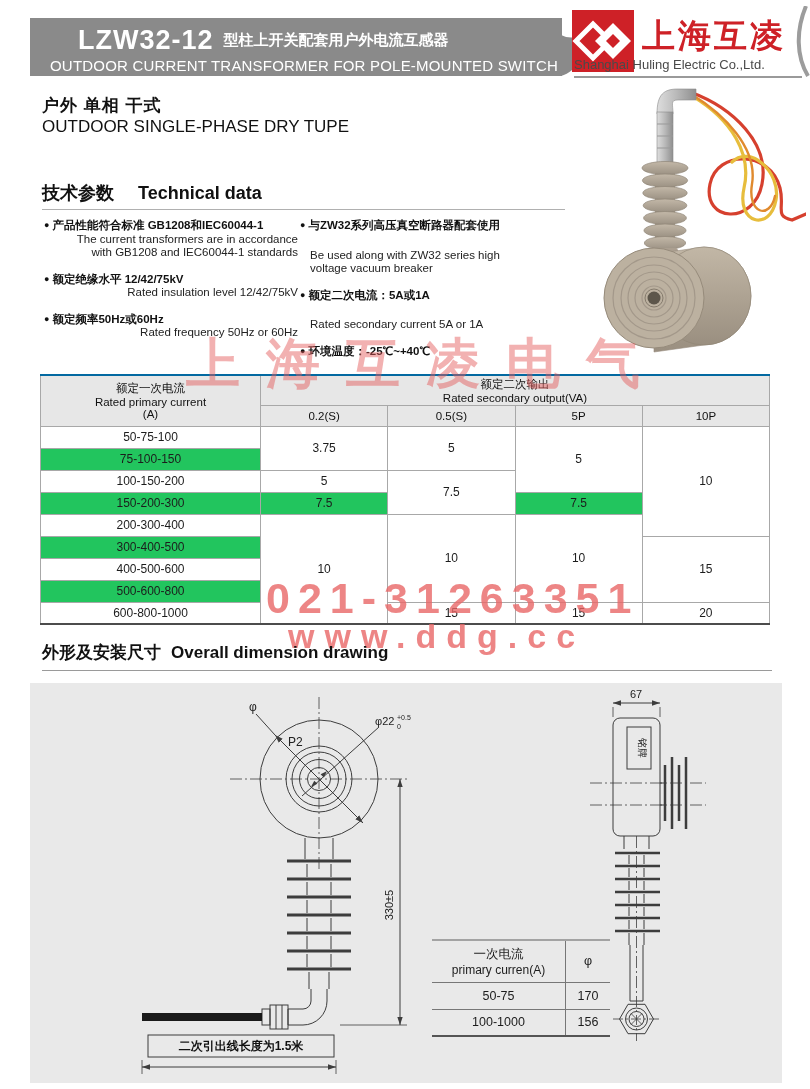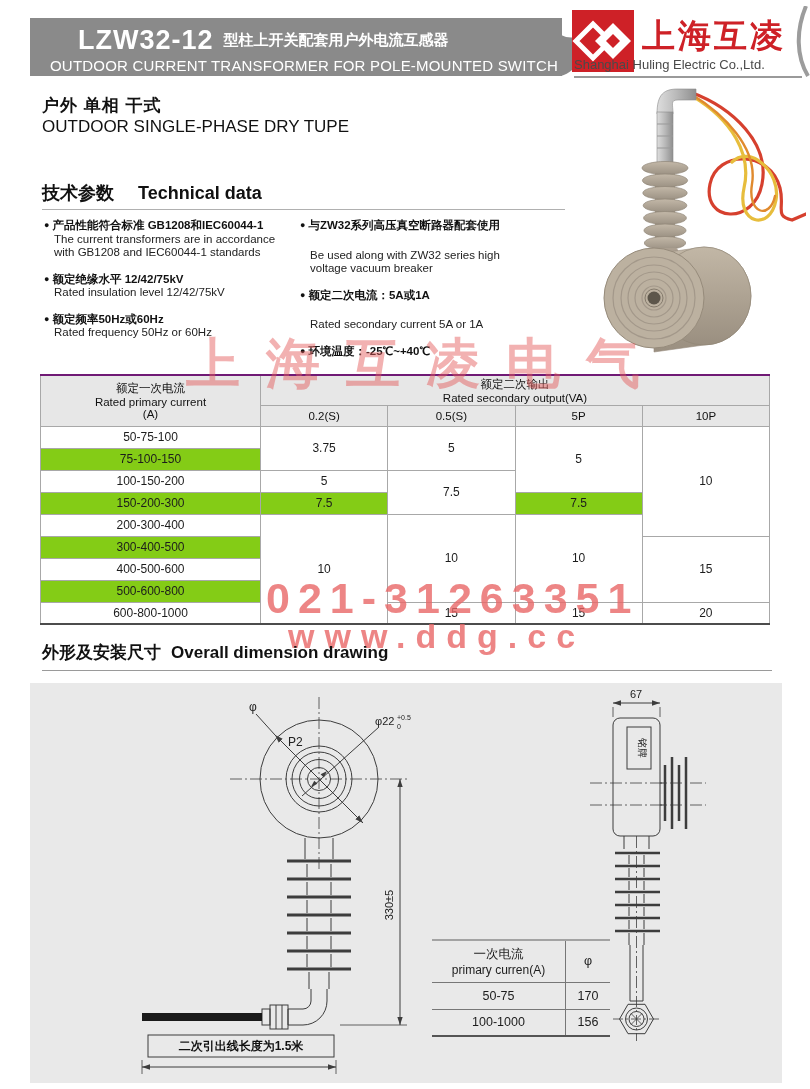--- a/index.html
+++ b/index.html
@@ -30,41 +30,41 @@
   .tech-head{position:absolute;left:42px;top:181px;font-size:18px;font-weight:600;}
   .tech-head .en{font-weight:600;margin-left:24px;}
   .rule1{position:absolute;left:42px;top:209px;width:523px;height:1px;background:#b0b0b0;}
   .bullets{position:absolute;top:219px;font-size:11.5px;line-height:13.5px;}
   .bullets.left{left:44px;width:254px;}
   .bullets.right{left:300px;width:272px;}
   .bullet{margin-bottom:13px;}
   .bullet .zh{font-weight:600;}
   .bullet .zh::before{content:"●";font-size:9px;margin-right:3px;vertical-align:1px;}
   .bullet .en{padding-left:10px;color:#222;}
-  .bullets.left .en{max-width:244px;}
+  .bullets.left .en{max-width:244px;text-align:right;}
   .bullets.right .en{max-width:214px;margin-top:16px;}
 
   
   .photo{position:absolute;left:574px;top:84px;}
 
   
   .wm{position:absolute;font-weight:bold;z-index:5;pointer-events:none;white-space:nowrap;}
   .wm1{left:186px;top:328px;font-size:54px;letter-spacing:26px;color:rgba(228,92,92,.48);}
   .wm2{left:266px;top:574px;font-size:43px;letter-spacing:8px;color:rgba(233,103,103,.8);}
   .wm3{left:288px;top:617px;font-size:34px;letter-spacing:10px;color:rgba(233,103,103,.8);}
 
   
   .ratings{position:absolute;left:40px;top:374px;width:730px;border-collapse:collapse;table-layout:fixed;
-           font-size:11.5px;text-align:center;border-top:2px solid #701a75;border-bottom:2px solid #4c4c4c;}
+           font-size:11.5px;text-align:center;border-top:2px solid #0369a1;border-bottom:2px solid #4c4c4c;}
   .ratings th,.ratings td{border:1px solid #a8a8a8;padding:0;font-weight:400;}
   .ratings thead th{background:#e7e7e7;}
   .ratings .grp-row{height:30px;}
   .ratings .sub-row{height:21px;}
   .ratings tbody tr{height:22px;}
-  .ratings td.shade{background:#84cc16;}
+  .ratings td.shade{background:#22c55e;}
   .ratings td{font-size:12px;color:#1c1c1c;}
   .c1w{width:220px;}
 
   
   .dim-head{position:absolute;left:42px;top:641px;font-size:17px;font-weight:600;z-index:6;}
   .dim-head .en{font-weight:600;margin-left:10px;}
   .rule2{position:absolute;left:42px;top:670px;width:730px;height:1px;background:#9a9a9a;}
   .panel{position:absolute;left:30px;top:683px;width:752px;height:400px;background:#e9e9e9;}
   .panel svg.draw{position:absolute;left:0;top:0;}
 

